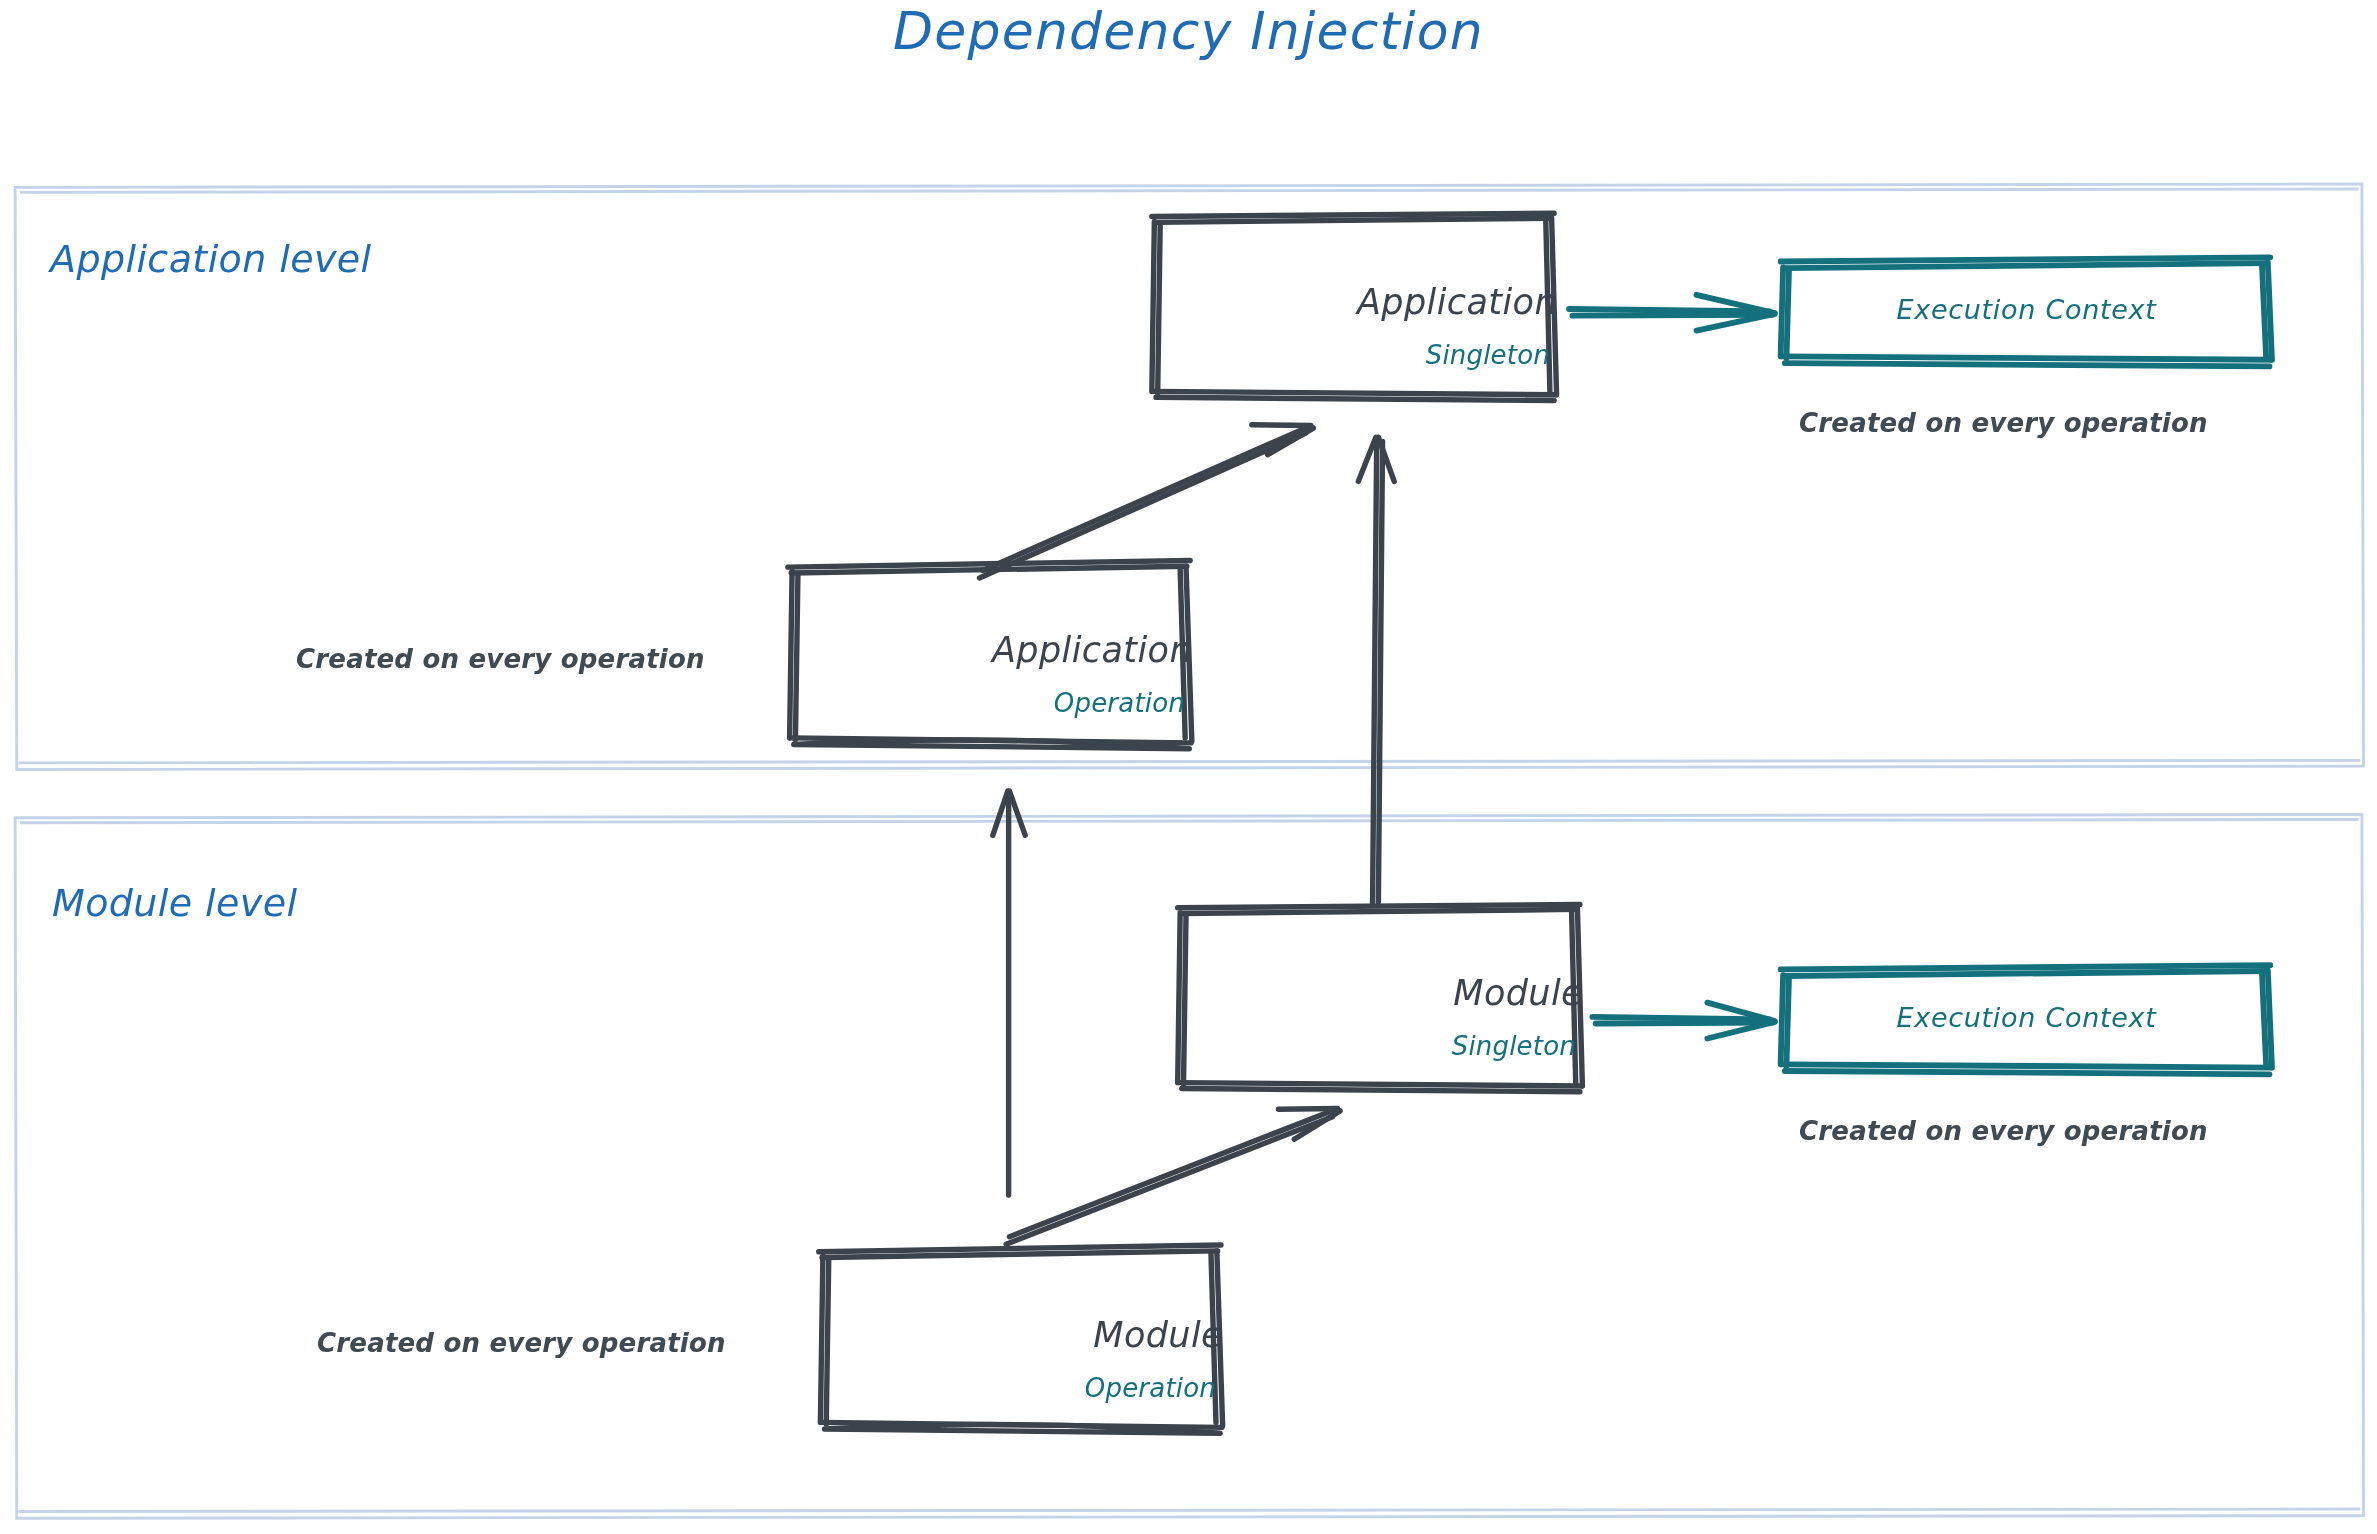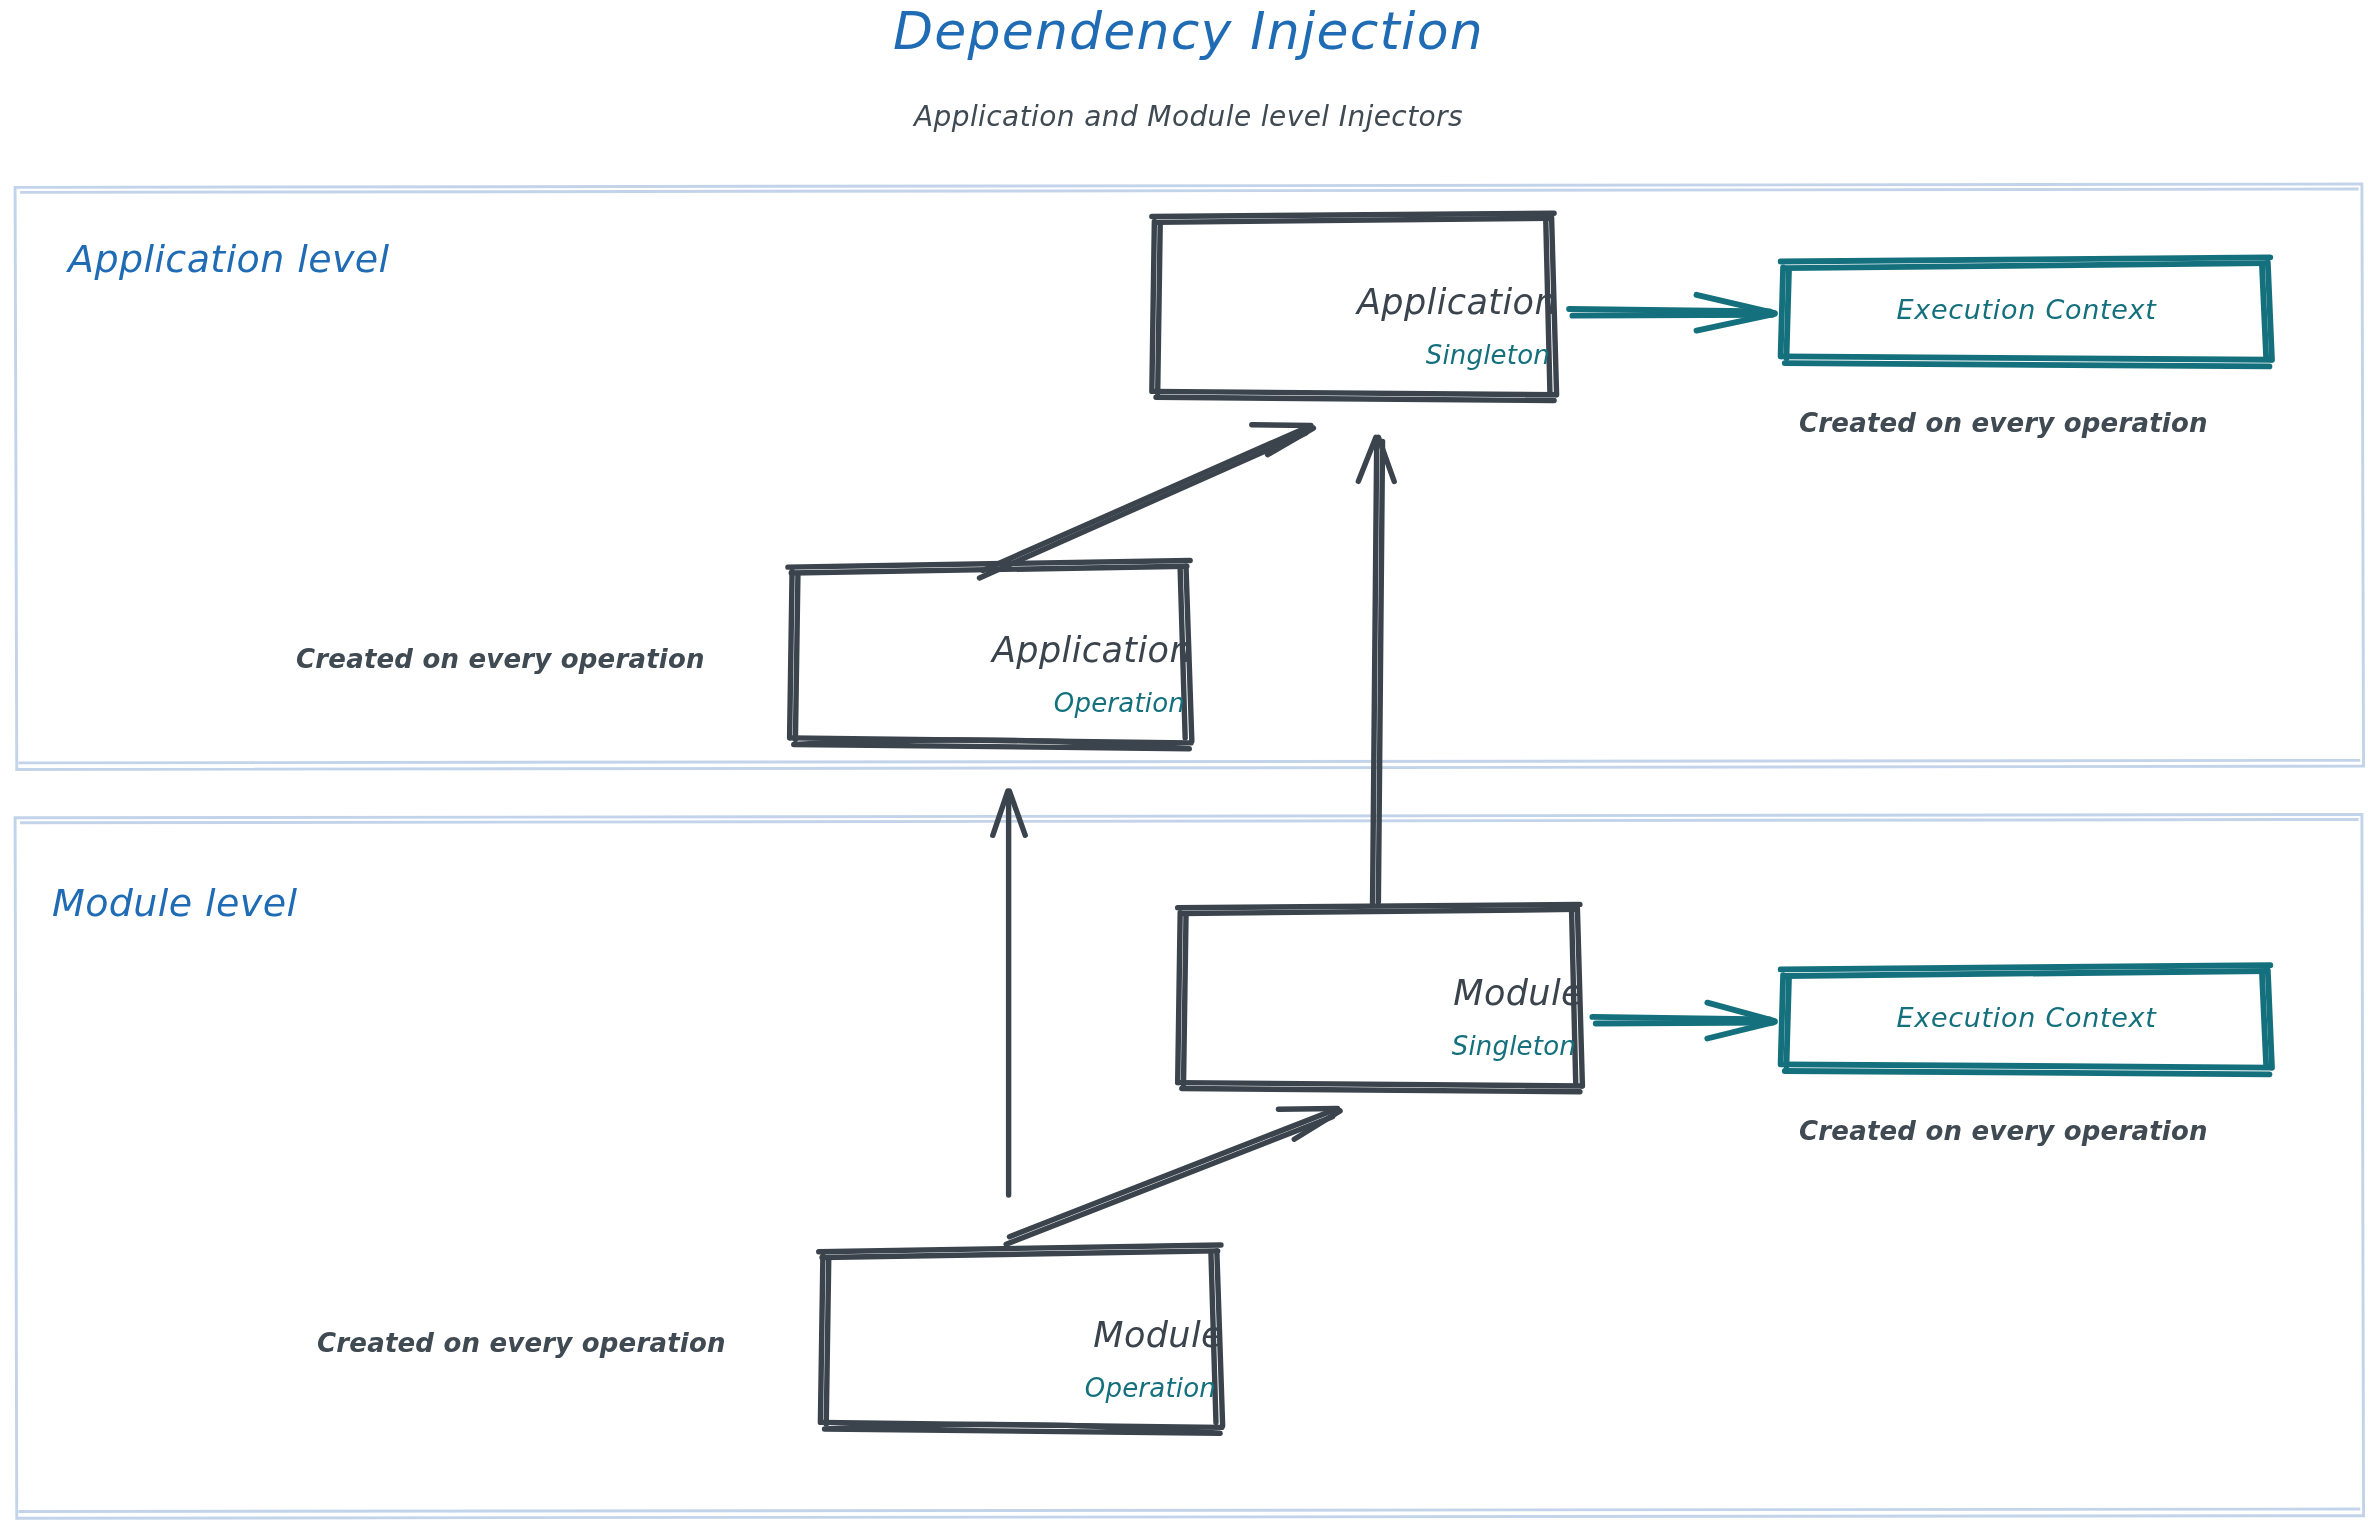--- a/index.html
+++ b/index.html
@@ -242,23 +242,22 @@
       <path class="skT" d="M1912 1221 L2125 1224"></path>
       <path class="skT" d="M1916 1229 L2128 1228"></path>
       <path class="skT" d="M2050 1204 L2131 1226"></path>
       <path class="skT" d="M2050 1247 L2131 1227"></path>
     </g>
   </svg>
 
   <div class="layer">
 
     <div class="txt title" style="left:50%; top:5px; transform:translateX(-50%);">Dependency Injection</div>
-    <div class="txt subtitle" style="left:50%; top:103px; transform:translateX(-50%);">Application and Module level Injectors</div>
-
-    <div class="txt level-label" style="left:68px; top:240px;">Application level</div>
+
+    <div class="txt level-label" style="left:50px; top:240px;">Application level</div>
     <div class="txt level-label" style="left:52px; top:865px;margin-top:19px;">Module level</div>
 
     <div class="node-box" style="left:1152px; top:215px; width:405px; height:185px;">
       <div class="node-title" style="top:67px;">Application</div>
       <div class="node-scope" style="top:125px;">Singleton</div>
     </div>
 
     <div class="node-box" style="left:788px; top:563px; width:404px; height:185px;">
       <div class="node-title" style="top:67px;">Application</div>
       <div class="node-scope" style="top:125px;">Operation</div>

